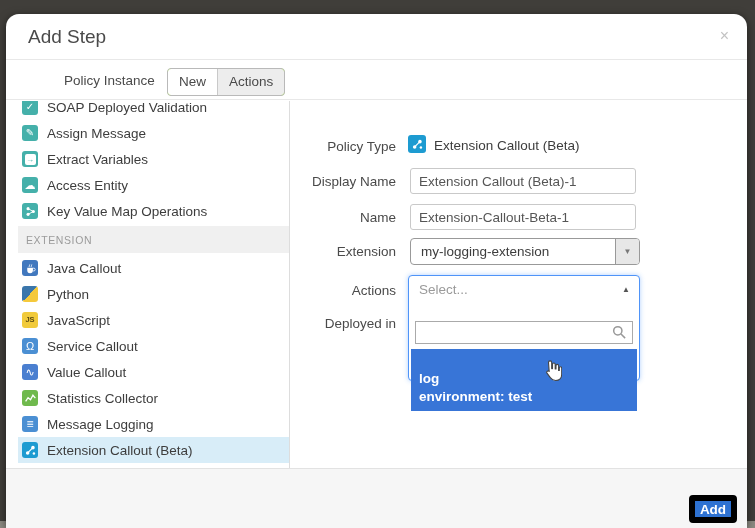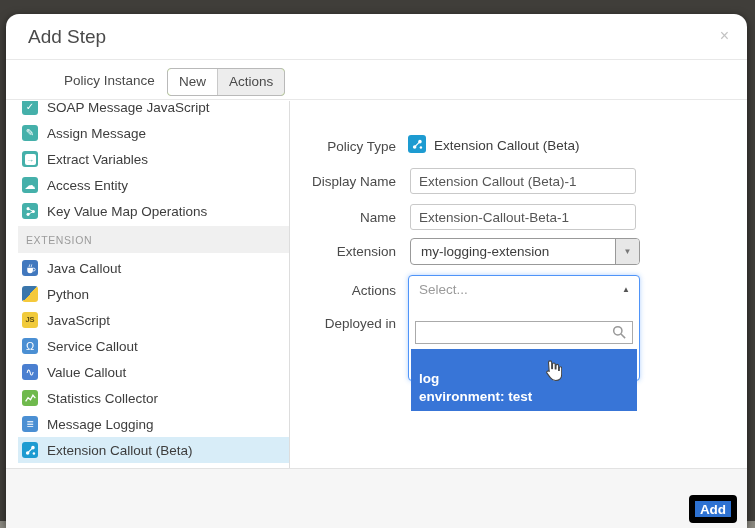--- a/index.html
+++ b/index.html
@@ -90,21 +90,21 @@
     </div>
   </div>
 
   <div class="modal-body">
     <div class="left-panel">
       <div class="policy-list" id="policy-list">
           <div class="p-row">
             <span class="p-icon" style="background: rgb(69, 176, 170);">
               <span style="font-size:10px">✓</span>
             </span>
-            <span>SOAP Message JavaScript</span>
+            <span>SOAP Deployed Validation</span>
           </div>
           <div class="p-row">
             <span class="p-icon" style="background: rgb(69, 176, 170);">
               <span style="font-size:10px">✎</span>
             </span>
             <span>Assign Message</span>
           </div>
           <div class="p-row">
             <span class="p-icon" style="background: rgb(69, 176, 170);">
               <span class="mini-box" style="color:#45b0aa">→</span>

